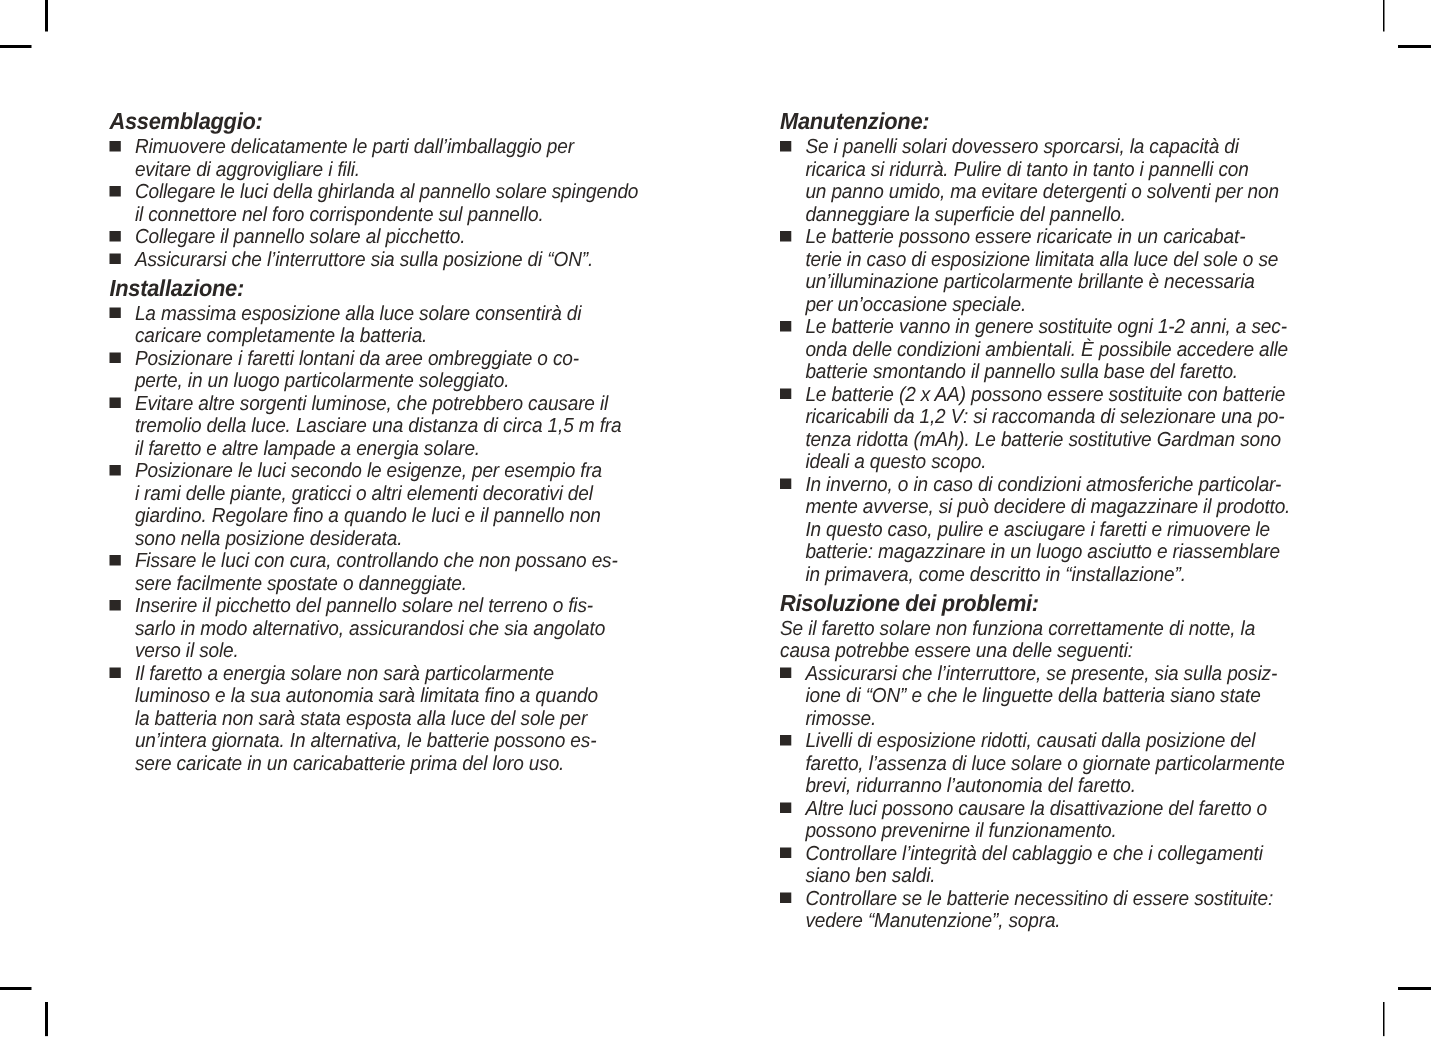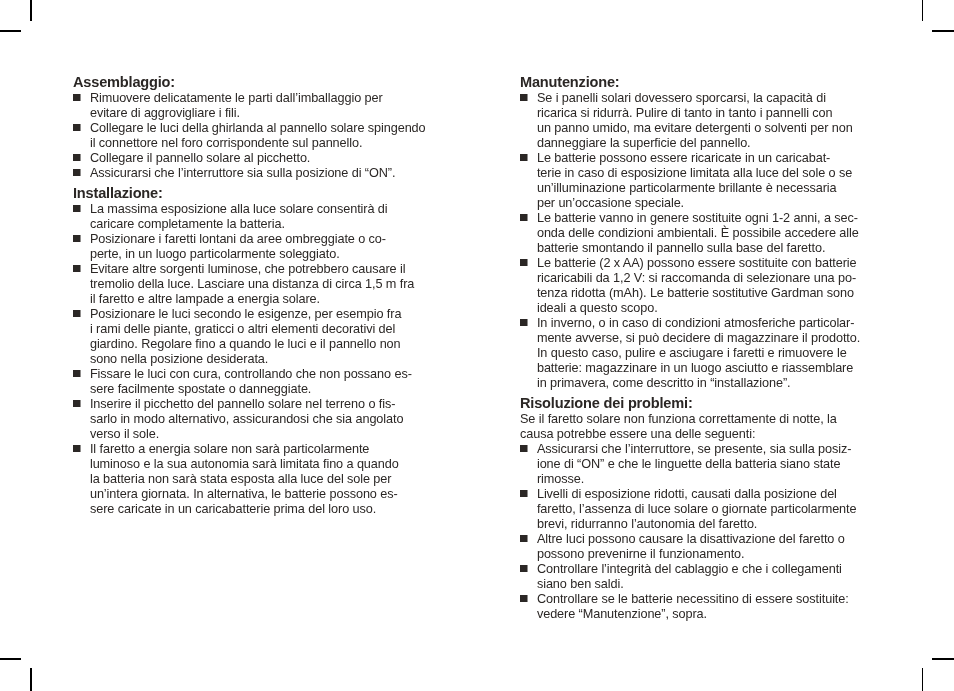--- a/index.html
+++ b/index.html
@@ -8,20 +8,21 @@
     background: #ffffff;
     font-family: "Liberation Sans", sans-serif;
   }
   .page {
     position: relative;
     width: 954px;
     height: 691px;
     background: #ffffff;
     color: #2b2725;
     overflow: hidden;
+    font-style: italic;
   }
   
   .crop {
     position: absolute;
     background: #000000;
   }
   .tl-v { left: 30px;   top: 0;      width: 1.5px; height: 21px; }
   .tl-h { left: 0;      top: 30px;   width: 21px;  height: 1.5px; }
   .tr-v { left: 921.5px;top: 0;      width: 1.5px; height: 21px; }
   .tr-h { right: 0;     top: 30px;   width: 22px;  height: 1.5px; }

